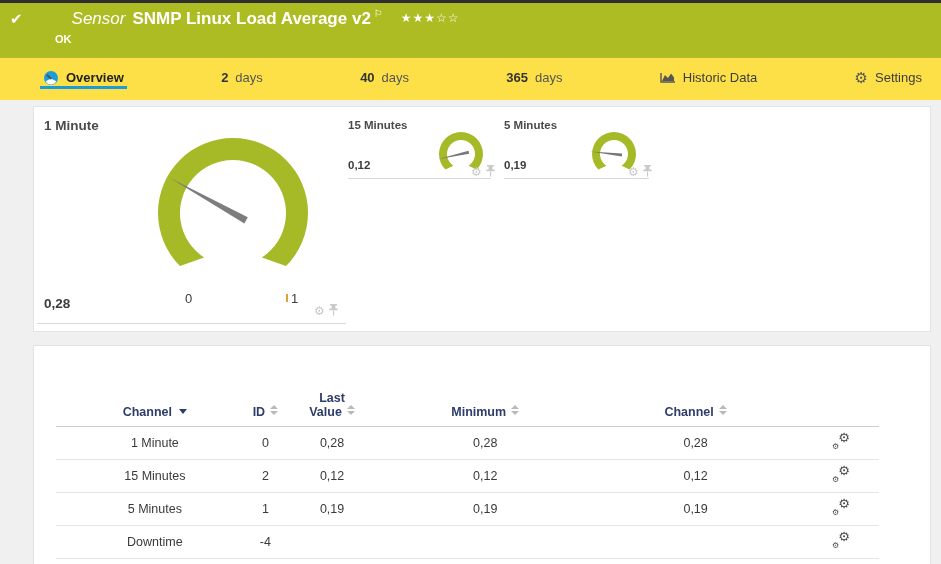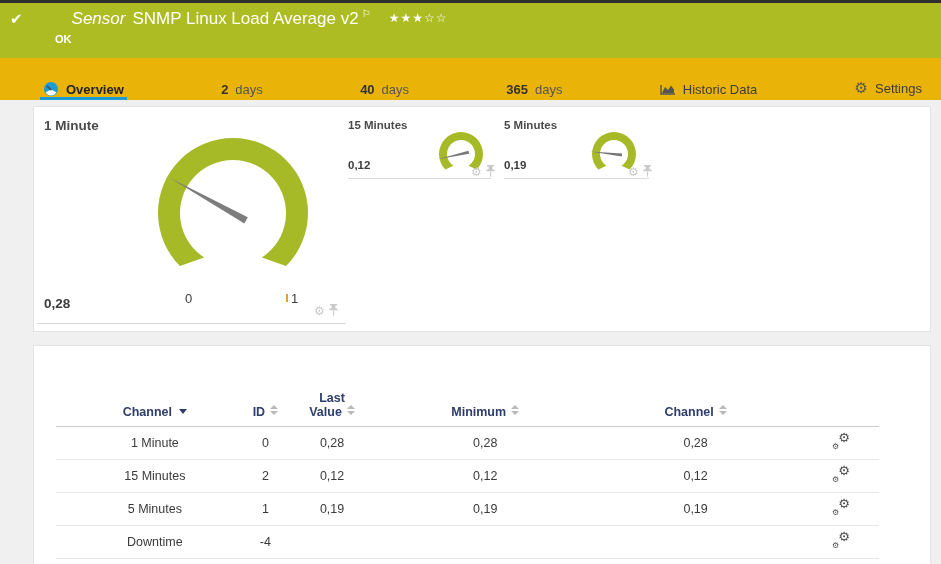--- a/index.html
+++ b/index.html
@@ -8,27 +8,27 @@
     width:941px; height:564px; overflow:hidden; position:relative;
     background:#f0f0f1; font-family:"Liberation Sans", sans-serif;
   }
   .topstrip { height:3px; background:#2e2e2e; }
 
   
   .greenbar { height:55px; background:#aebc23; color:#fff; position:relative; }
   .gb-line1 { position:absolute; left:10px; top:6px; display:flex; align-items:baseline; white-space:nowrap; }
   .gb-check { font-family:"DejaVu Sans", sans-serif; font-size:15px; font-weight:bold; margin-right:8px; }
   .gb-kind { font-style:italic; font-size:17px; margin-right:7px;margin-left:41px; }
-  .gb-name { font-weight:normal; font-size:17px; }
+  .gb-name { font-weight:bold; font-size:17px; }
   .gb-flag { font-family:"DejaVu Sans", sans-serif; font-size:10px; position:relative; top:-7px; margin-left:3px; }
   .gb-stars { font-family:"DejaVu Sans", sans-serif; font-size:12px; letter-spacing:1px; margin-left:18px; position:relative; top:-2px; }
   .gb-ok { position:absolute; left:55px; top:30px; font-size:11px; font-weight:bold; }
 
   
-  .tabs { height:42px; background:#eab308; display:flex; justify-content:space-between; align-items:flex-end; padding:0 16px 0 40px; }
+  .tabs { height:42px; background:#fde047; display:flex; justify-content:space-between; align-items:center; padding:0 16px 0 40px; }
   .tab { display:flex; align-items:center; gap:7px; font-size:13px; color:#3c3c3c; border-bottom:3px solid transparent; padding:0 3px; cursor:pointer; }
   .tab.active { border-bottom-color:#1b9bd7; font-weight:bold; color:#222; }
   .tab .num { font-weight:bold; color:#333; }
   .tab .word { color:#555; }
   .tab svg { display:block; }
   .glyph-gear { font-family:"DejaVu Sans", sans-serif; font-size:15px; color:#555; }
 
   
   .card { position:absolute; left:33px; width:898px; background:#fff; border:1px solid #e3e3e3; }
   #gauges-card { top:106px; height:226px; }

